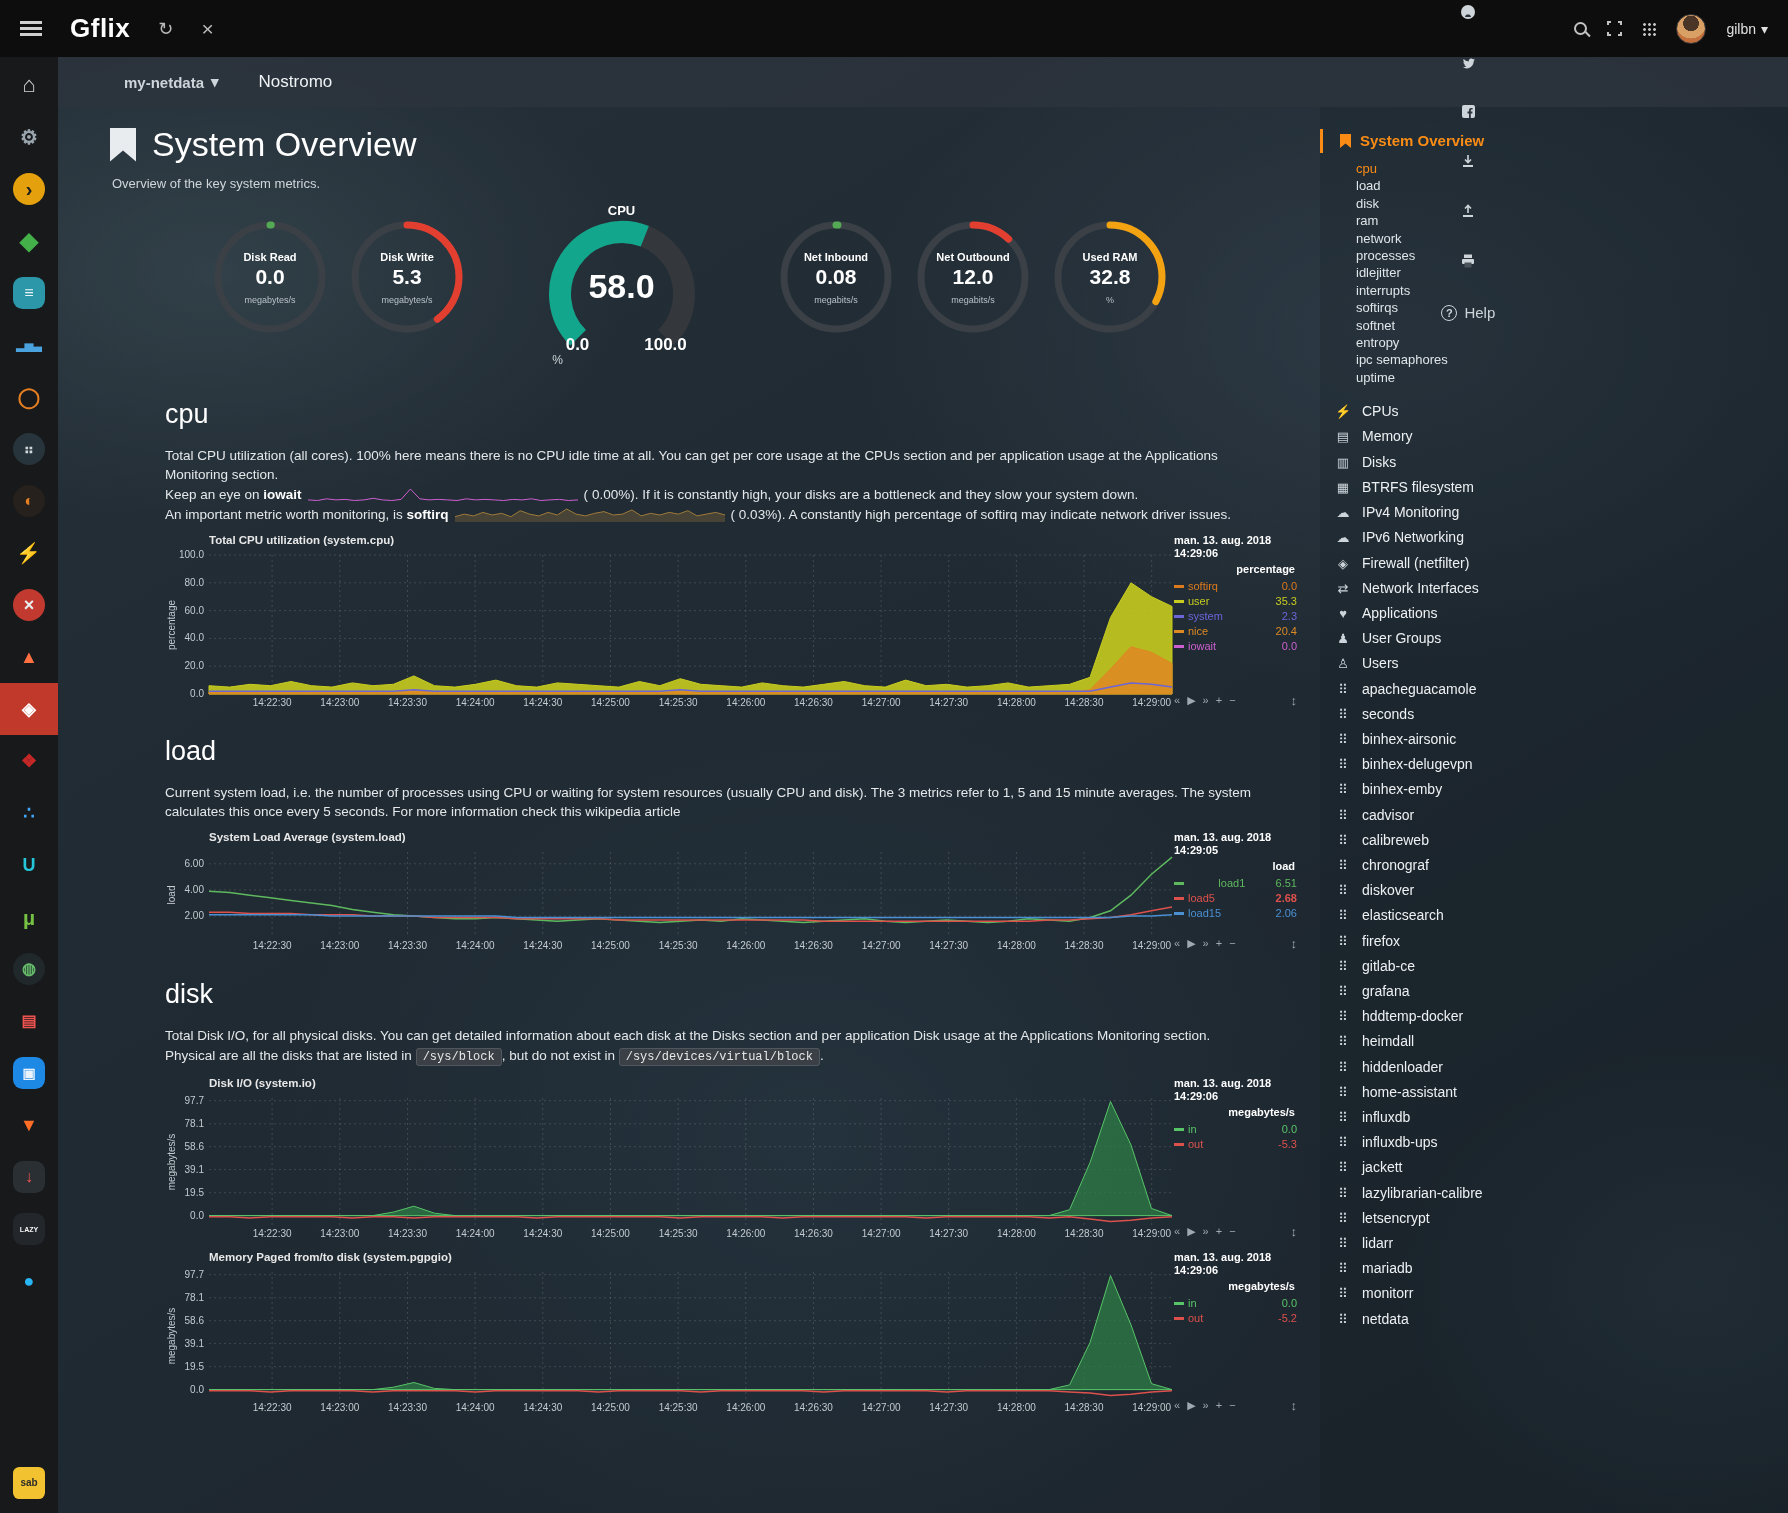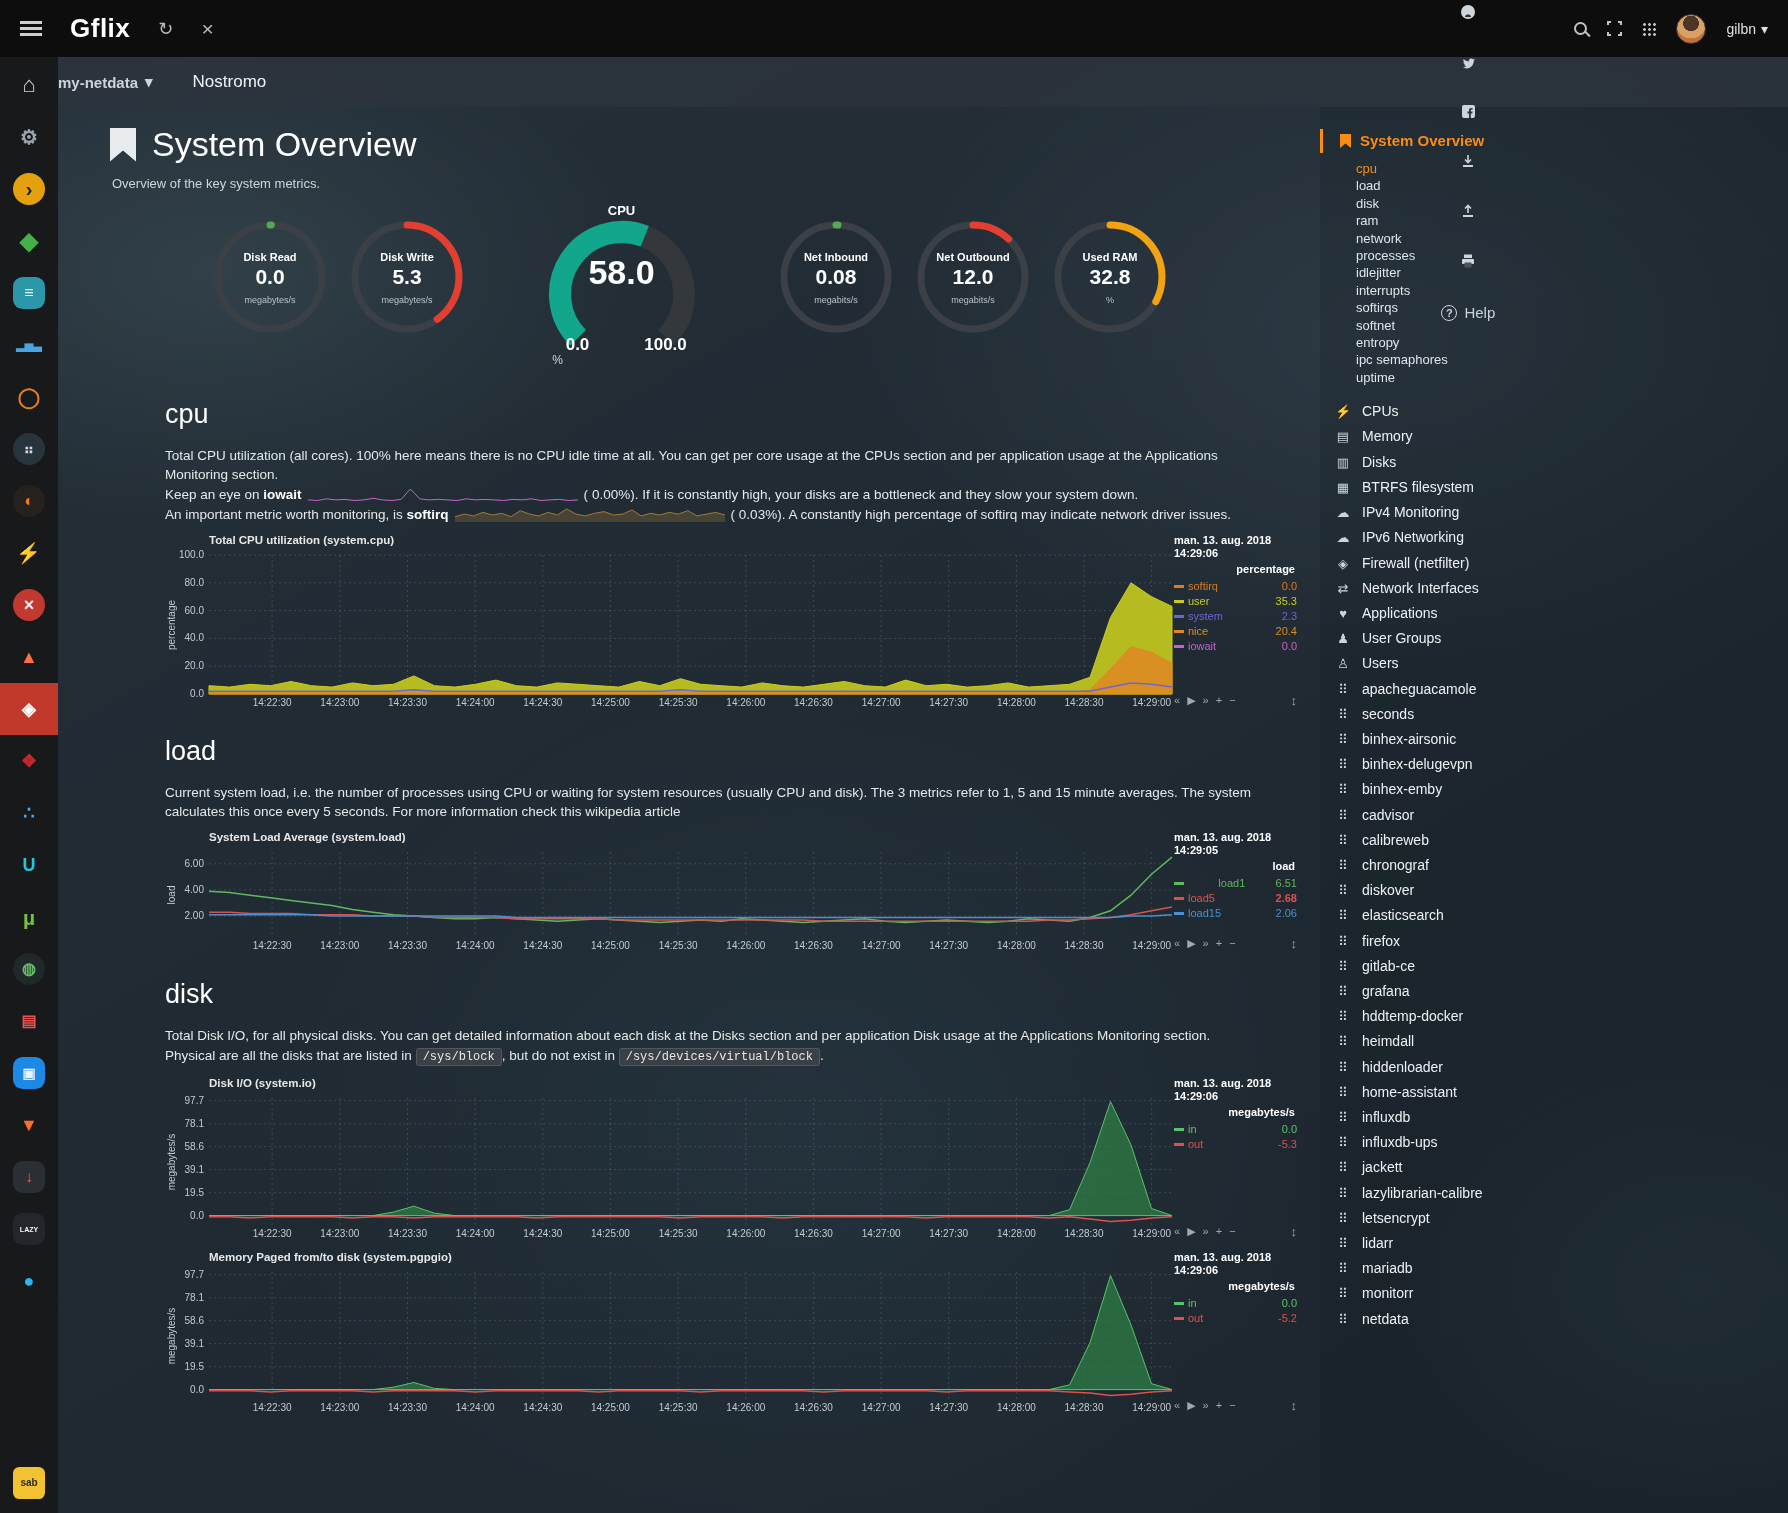--- a/index.html
+++ b/index.html
@@ -31,21 +31,21 @@
     background: radial-gradient(circle at 50% 30%, #4a3526 0 32%, #d9a066 33% 62%, #c4713d 63%); }
   .username { color:#e0e0e0; font-size:14px; cursor:pointer; display:flex; align-items:center; gap:5px; }
   
   .shell { display:flex; height:1456px; }
   .dock { width:58px; background:#17191b; display:flex; flex-direction:column; align-items:center; padding-top:2px; flex:none; }
   .dock-item { width:58px; height:52px; display:flex; align-items:center; justify-content:center; cursor:pointer; flex:none; }
   .dock-item:last-child { margin-top:auto; margin-bottom:4px; }
   .dock-badge { width:32px; height:32px; display:flex; align-items:center; justify-content:center; font-weight:bold; line-height:1; }
   .main { flex:1; display:flex; flex-direction:column; min-width:0; }
   
-  .nd-header { height:50px; background:rgba(42,49,58,0.88); display:flex; align-items:center; position:relative; font-size:15px; color:#cdd5da; flex:none; }
+  .nd-header { height:50px; background:rgba(42,49,58,0.88); display:flex; align-items:center; padding-left:66px; position:relative; font-size:15px; color:#cdd5da; flex:none; }
   .nd-left { display:flex; gap:40px; align-items:center; }
   .nd-server { display:flex; gap:7px; align-items:center; font-weight:bold; cursor:pointer; }
   .nd-host { font-size:17px; color:#eef2f4; }
   .nd-right { position:absolute; right:272px; display:flex; gap:36px; align-items:center;flex-direction:column; }
   .nd-item { display:flex; gap:7px; align-items:center; cursor:pointer; white-space:nowrap; }
   .alarm-badge { background:#8d969c; color:#1d2429; border-radius:9px; padding:0 7px; font-size:12px; font-weight:bold; line-height:17px; }
   .qcircle { border:1.5px solid #cdd5da; border-radius:50%; width:16px; height:16px; display:inline-flex; align-items:center; justify-content:center; font-size:11px; font-weight:bold; }
   .nd-glyph { font-size:15px; color:#cdd5da; }
   
   .page-row { flex:1; display:flex; min-height:0; background:rgba(23,30,37,0.38); }
@@ -58,21 +58,21 @@
   
   .gauges { display:flex; justify-content:center; align-items:flex-start; margin-top:12px; width:1160px; }
   .gauge-sm { width:137px; height:158px; position:relative; text-align:center; flex:none; cursor:pointer; }
   .gauge-sm svg { position:absolute; left:8px; top:14px; }
   .gs-label { position:absolute;top:48px;width:100%;font-size:11px;font-weight:bold;color:#fff; }
   .gs-value { position:absolute;top:62px;width:100%;font-size:21px;font-weight:bold;color:#fff; }
   .gs-unit  { position:absolute;top:92px;width:100%;font-size:9px;color:#b9c2c8; }
   .gauge-big { width:240px; height:170px; position:relative; text-align:center; margin:0 26px; flex:none; cursor:pointer; }
   .gb-title { font-size:13px; font-weight:bold; color:#fff; }
   .gauge-big svg { margin-top:2px; }
-  .gb-value { position:absolute; top:50px; width:100%; font-size:34px; font-weight:bold; color:#fff; }
+  .gb-value { position:absolute; top:64px; width:100%; font-size:34px; font-weight:bold; color:#fff; }
   .gb-min { position:absolute; left:76px; top:132px; transform:translateX(-50%); font-size:17px; font-weight:bold; color:#fff; }
   .gb-max { position:absolute; left:164px; top:132px; transform:translateX(-50%); font-size:17px; font-weight:bold; color:#fff; }
   .gb-unit { position:absolute; left:56px; top:150px; transform:translateX(-50%); font-size:12px; color:#cfd6da; }
   
   .section { margin-left:55px; width:1134px; }
   .sec-h { font-size:27px; font-weight:normal; color:#fff; margin:26px 0 16px 0; }
   .para { font-size:13.5px; color:#e4e8ea; line-height:19px; max-width:1095px; margin-bottom:1px; }
   .para b { color:#fff; }
   .lnk { color:#e4e8ea; text-decoration:none; cursor:pointer; }
   .spark { display:inline-block; vertical-align:middle; margin:0 6px; width:270px; height:14px; }

